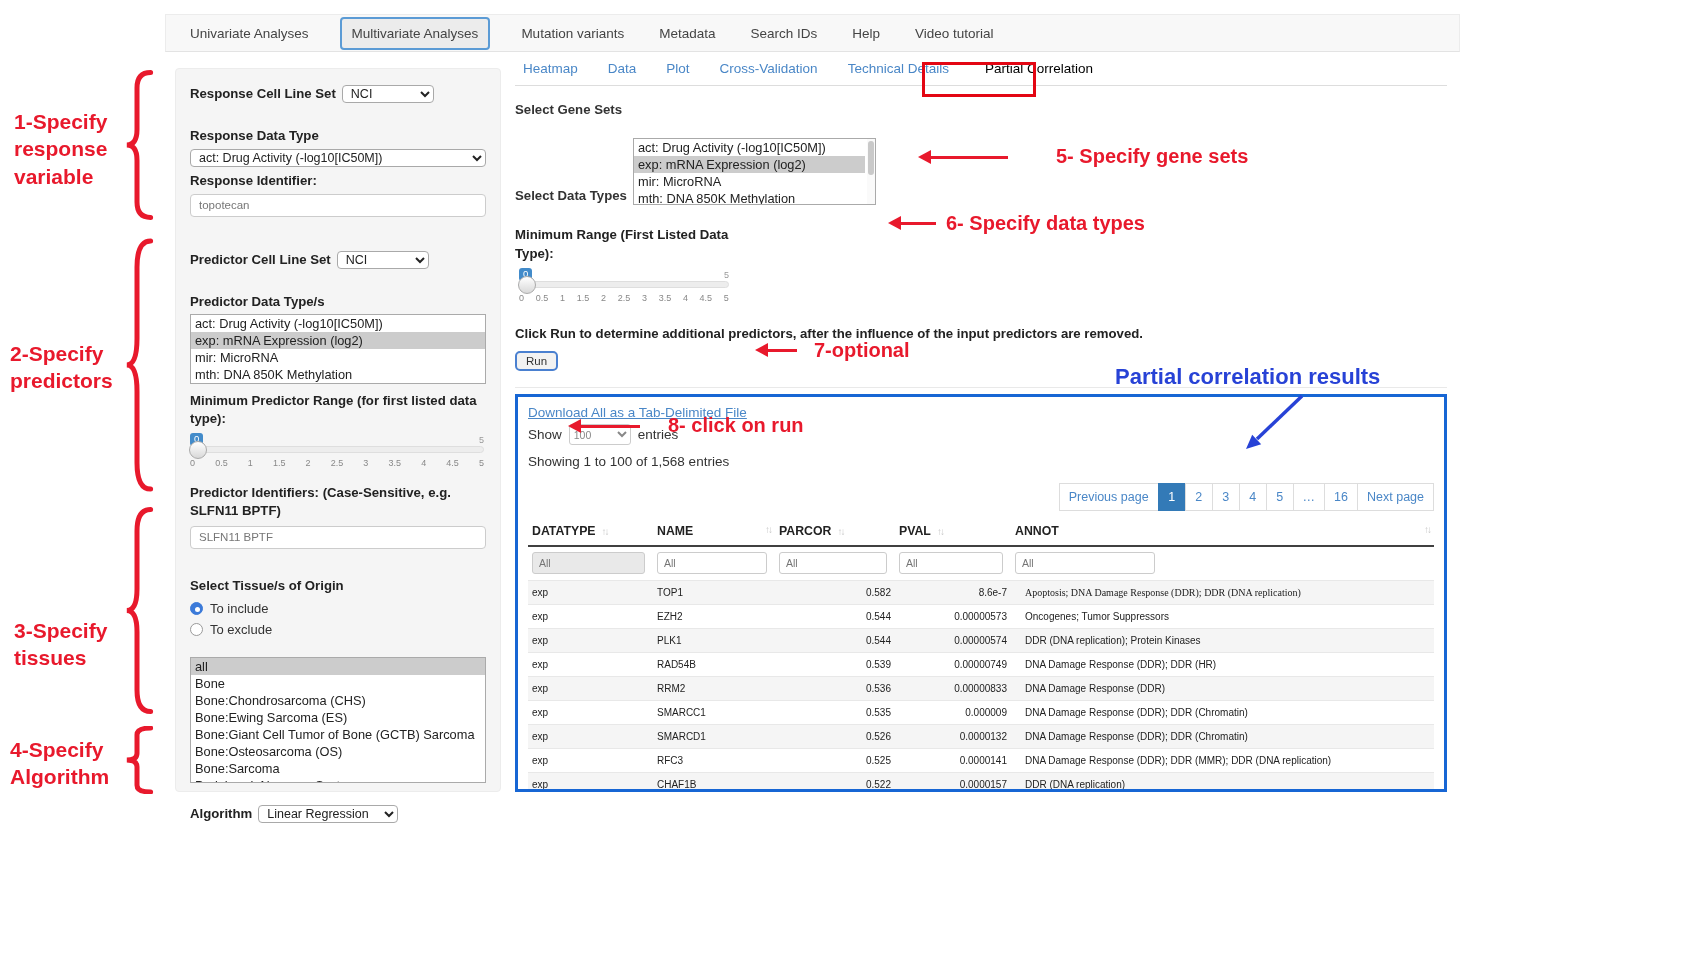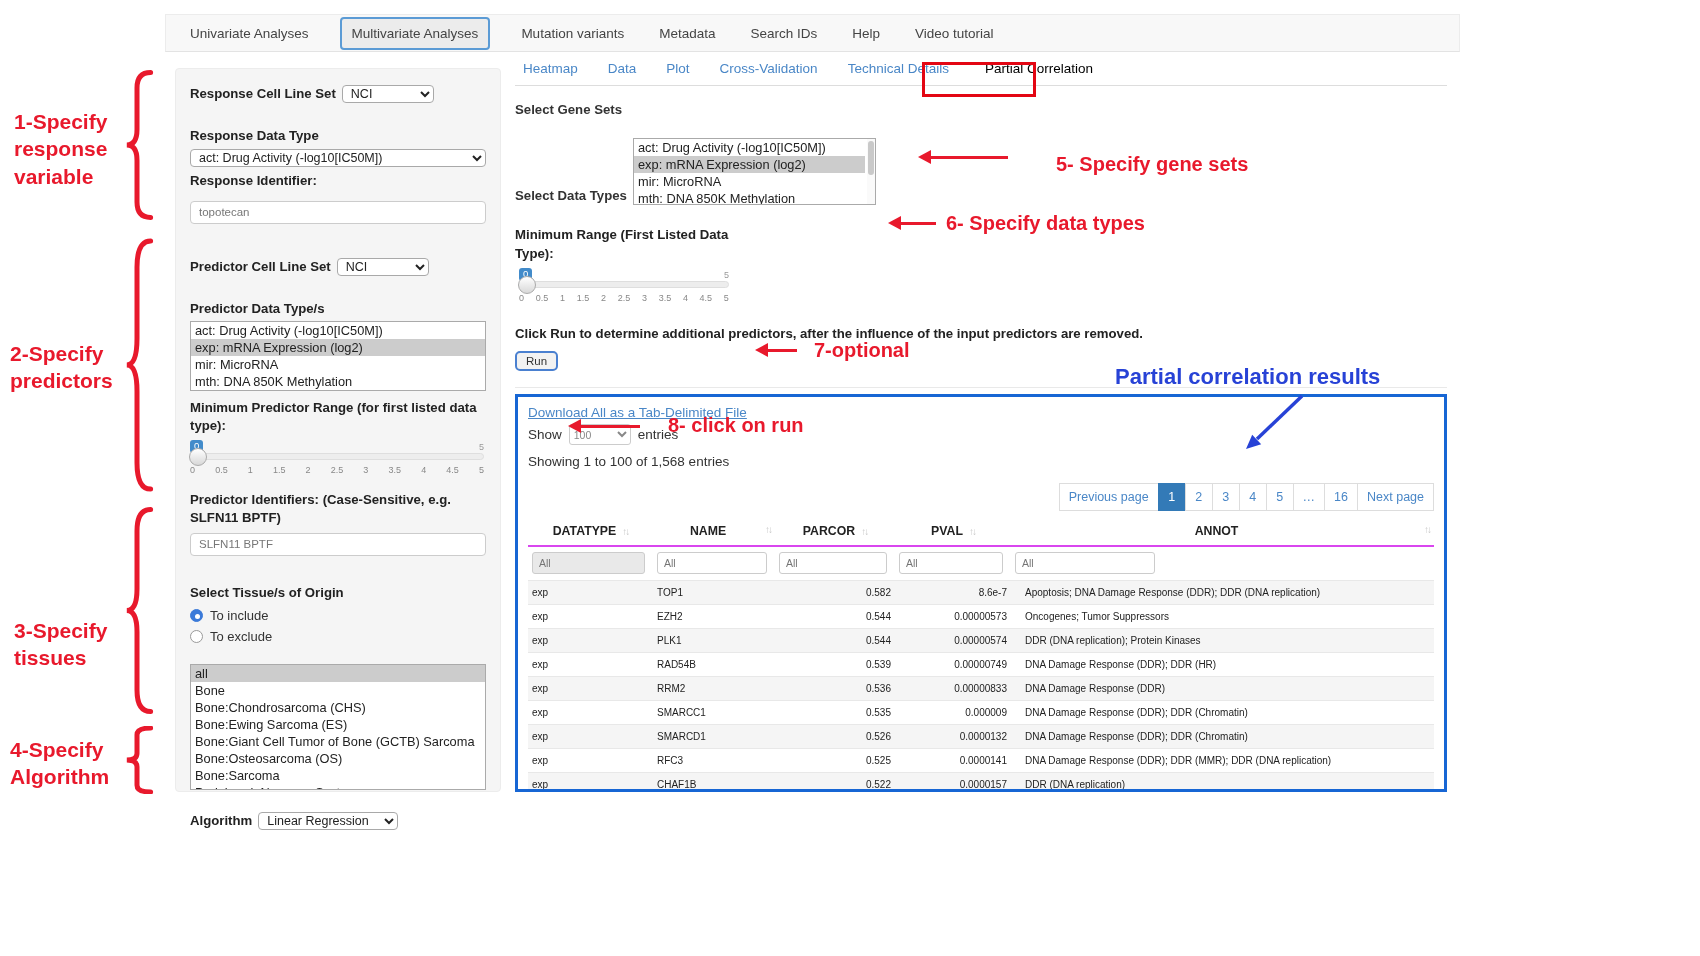--- a/index.html
+++ b/index.html
@@ -67,22 +67,22 @@
   .show-row select { width:62px; height:21px; font-size:10.5px; color:#888; border:1px solid #ccc;
     border-radius:3px; background:#fff; font-family:inherit; }
   .showing { margin-top:9px; font-size:13.5px; color:#333; }
   .pag-row { display:flex; justify-content:flex-end; margin-top:14px; }
   .pager { display:flex; }
   .pager .pg { min-width:28px; height:28px; border:1px solid #ddd; margin-left:-1px; background:#fff;
     color:#4a87c7; font-size:12.5px; display:flex; align-items:center; justify-content:center; padding:0 9px; }
   .pager .pg.active { background:#337ab7; border-color:#337ab7; color:#fff; }
 
   table.results { width:100%; border-collapse:collapse; margin-top:8px; table-layout:fixed; }
-  table.results th { font-size:12.3px; color:#222; text-align:center; padding:5px 4px 7px 4px;
-    border-bottom:2px solid #d946ef; }
+  table.results th { font-size:12.3px; color:#222; text-align:left; padding:5px 4px 7px 4px;
+    border-bottom:2px solid #404040; }
   .sort-ic { color:#c8c8c8; font-size:10px; letter-spacing:-2px; font-weight:normal; margin-left:6px; }
   th.num, td.num { text-align:right; }
   .filter-in { width:100%; height:22px; border:1px solid #ccc; border-radius:3px; background:#fff;
     font-family:inherit; font-size:10.5px; color:#999; padding:0 6px; }
   .filter-in.gray { background:#e9e9e9; }
   tr.filter-row td { padding:5px 8px 6px 4px; border-bottom:1px solid #e8e8e8; }
   table.results tbody tr.data-row:nth-child(odd) { background:#f5f5f5; }
   table.results tbody tr.data-row td { font-size:10px; color:#222; padding:6px 4px; border-bottom:1px solid #e8e8e8;
     white-space:nowrap; overflow:hidden; }
 
@@ -121,21 +121,21 @@
         <option>NCI</option>
       </select>
     </div>
 
     <div class="lbl" style="margin-top:24px;">Response Data Type</div>
     <select class="ctrl" style="width:100%; margin-top:4px;">
       <option>act: Drug Activity (-log10[IC50M])</option>
     </select>
 
     <div class="lbl" style="margin-top:5px;">Response Identifier:</div>
-    <input class="text-input" style="margin-top: 11px;" value="topotecan">
+    <input class="text-input" style="margin-top: 4px;" value="topotecan">
 
     <div class="inline-row" style="margin-top:34px;">
       <span class="lbl">Predictor Cell Line Set</span>
       <select class="ctrl" style="width:92px;">
         <option>NCI</option>
       </select>
     </div>
 
     <div class="lbl" style="margin-top:24px;">Predictor Data Type/s</div>
     <div class="listbox" style="margin-top:4px; height:70px;">
@@ -320,21 +320,21 @@
             <td><input class="filter-in" style="width: 140px;" placeholder="All"></td>
           </tr>
         </thead>
         <tbody>
 
         <tr class="data-row">
             <td>exp</td>
             <td>TOP1</td>
             <td class="num">0.582</td>
             <td class="num">8.6e-7</td>
-            <td style="padding-left:14px;">Apoptosis; DNA Damage Response (DDR); DDR (DNA replication)</td>
+            <td style="padding-left:14px;font-family:Liberation Serif, serif;">Apoptosis; DNA Damage Response (DDR); DDR (DNA replication)</td>
           </tr>
             <tr class="data-row">
             <td>exp</td>
             <td>EZH2</td>
             <td class="num">0.544</td>
             <td class="num">0.00000573</td>
             <td style="padding-left:14px;">Oncogenes; Tumor Suppressors</td>
           </tr>
             <tr class="data-row">
             <td>exp</td>
@@ -412,21 +412,21 @@
 tissues</div>
   <div class="anno red-label" style="left:10px; top:736px;">4-Specify
 Algorithm</div>
 
   <div class="anno red-frame" style="left:922px; top:62px; width:114px; height:35px;"></div>
 
   <div class="anno red-arrow" style="left:918px; top:150px; width:90px;">
       <span class="head"></span>
       <span class="line"></span>
     </div>
-  <div class="anno red-text" style="left:1056px; top:145px;margin-top:8px;">5- Specify gene sets</div>
+  <div class="anno red-text" style="left:1056px; top:145px;">5- Specify gene sets</div>
 
   <div class="anno red-arrow" style="left:888px; top:216px; width:48px;">
       <span class="head"></span>
       <span class="line"></span>
     </div>
   <div class="anno red-text" style="left:946px; top:212px;">6- Specify data types</div>
 
   <div class="anno red-arrow" style="left:755px; top:343px; width:42px;">
       <span class="head"></span>
       <span class="line"></span>

